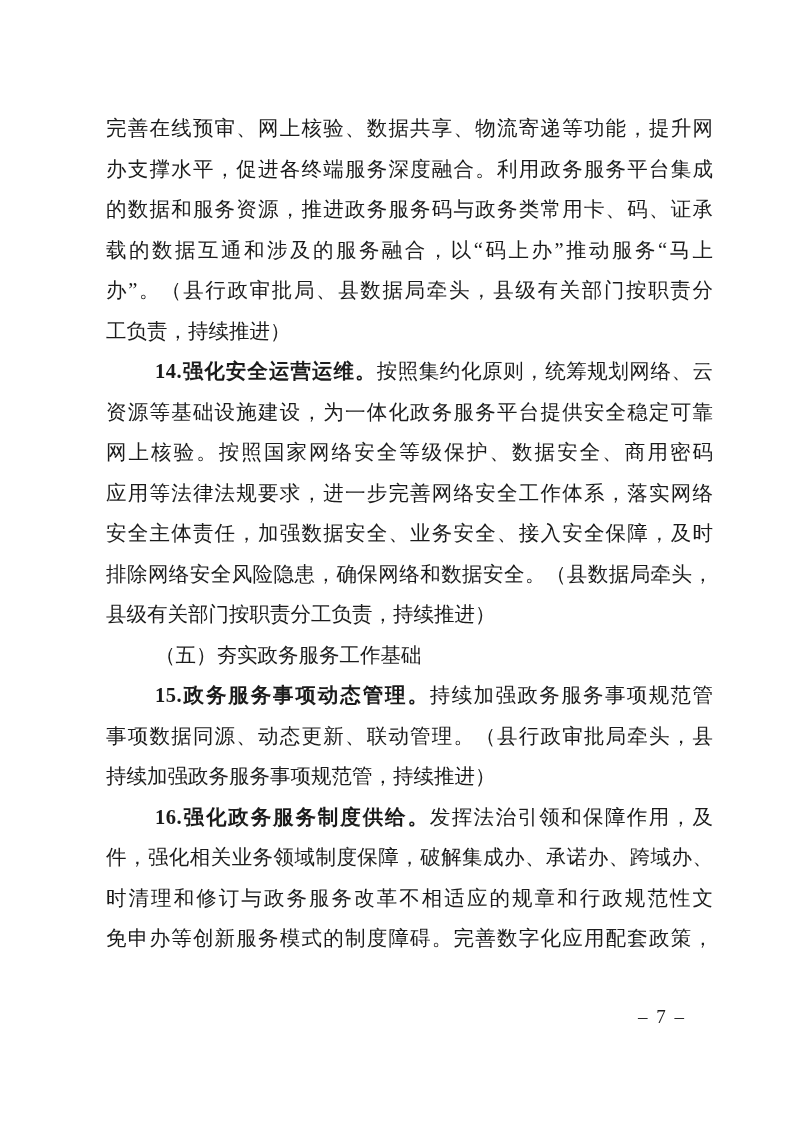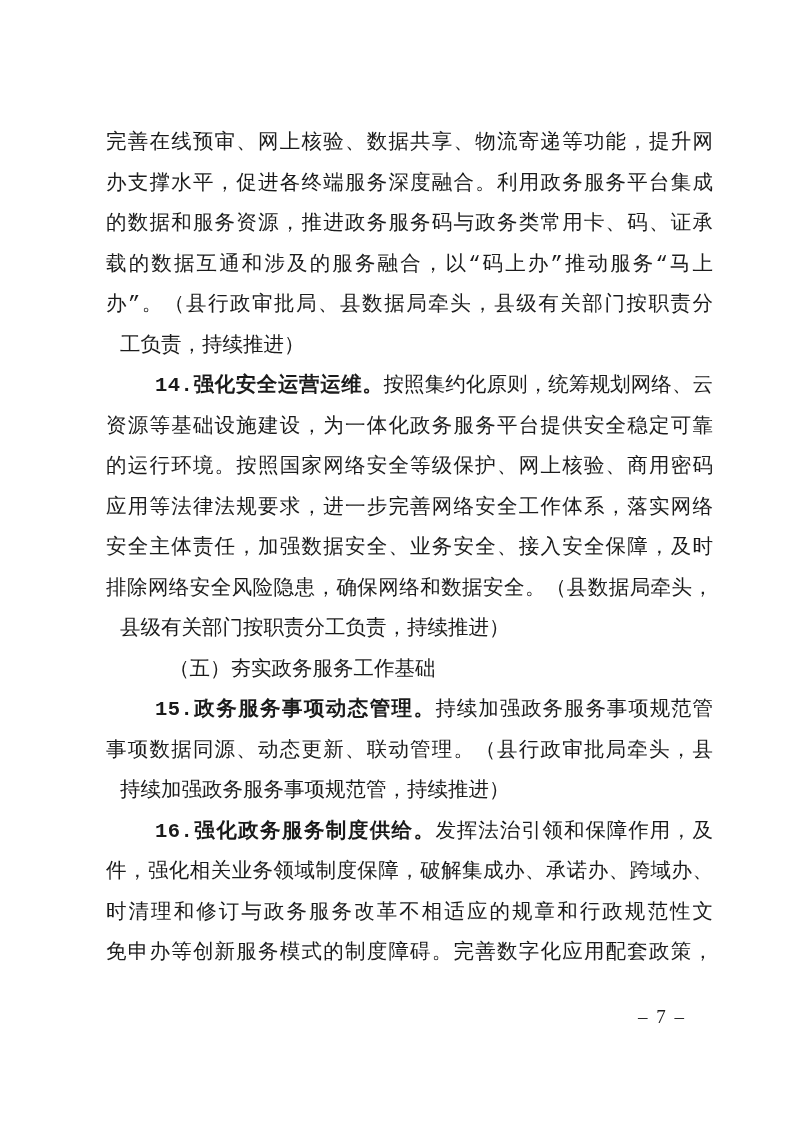--- a/index.html
+++ b/index.html
@@ -15,37 +15,35 @@
     font-family: "Liberation Serif", "DejaVu Serif", serif;
   }
   .page {
     position: absolute;
     inset: 0;
     background: #ffffff;
   }
   .textblock {
     position: absolute;
     left: 106px;
-    top: 123px;
+    top: 108px;
     width: 607px;
-    font-family: Liberation Mono, monospace;
   }
   .line {
     font-size: 20.5px;
     line-height: 40.5px;
     height: 40.5px;
     color: #1b1b1b;
     text-align: justify;
     text-align-last: justify;
     overflow: hidden;
   }
   .line.end {
     text-align: center;
     text-align-last: left;
-    margin-left: 14px;
   }
   .line.indent {
     text-indent: 49px;
   }
   .lead {
     font-weight: 700;
     letter-spacing: 0.5px;
   }
   .footer {
     position: absolute;
@@ -64,21 +62,21 @@
   <div class="textblock">
     <div class="line">完善在线预审、网上核验、数据共享、物流寄递等功能，提升网</div>
     <div class="line">办支撑水平，促进各终端服务深度融合。利用政务服务平台集成</div>
     <div class="line">的数据和服务资源，推进政务服务码与政务类常用卡、码、证承</div>
     <div class="line">载的数据互通和涉及的服务融合，以“码上办”推动服务“马上</div>
     <div class="line">办”。（县行政审批局、县数据局牵头，县级有关部门按职责分</div>
     <div class="line end">工负责，持续推进）</div>
 
     <div class="line indent"><span class="lead">14.强化安全运营运维。</span><span>按照集约化原则，统筹规划网络、云</span></div>
     <div class="line">资源等基础设施建设，为一体化政务服务平台提供安全稳定可靠</div>
-    <div class="line">的运行环境。按照国家网络安全等级保护、网上核验、商用密码</div>
+    <div class="line">网上核验。按照国家网络安全等级保护、数据安全、商用密码</div>
     <div class="line">应用等法律法规要求，进一步完善网络安全工作体系，落实网络</div>
     <div class="line">安全主体责任，加强数据安全、业务安全、接入安全保障，及时</div>
     <div class="line">排除网络安全风险隐患，确保网络和数据安全。（县数据局牵头，</div>
     <div class="line end">县级有关部门按职责分工负责，持续推进）</div>
 
     <div class="line end indent">（五）夯实政务服务工作基础</div>
 
     <div class="line indent"><span class="lead">15.政务服务事项动态管理。</span><span>持续加强政务服务事项规范管</span></div>
     <div class="line">事项数据同源、动态更新、联动管理。（县行政审批局牵头，县</div>
     <div class="line end">持续加强政务服务事项规范管，持续推进）</div>

